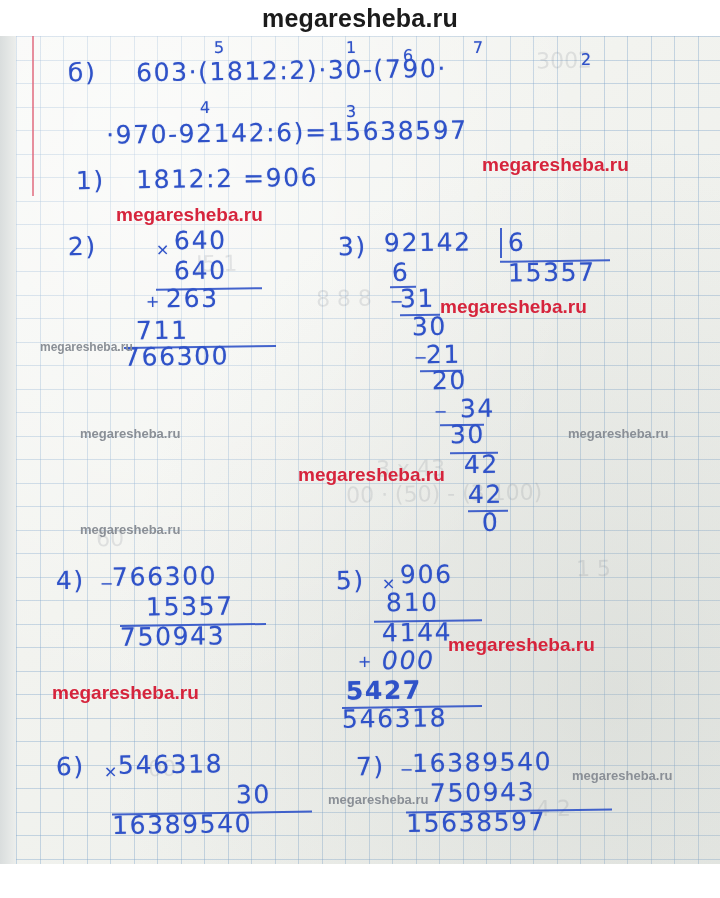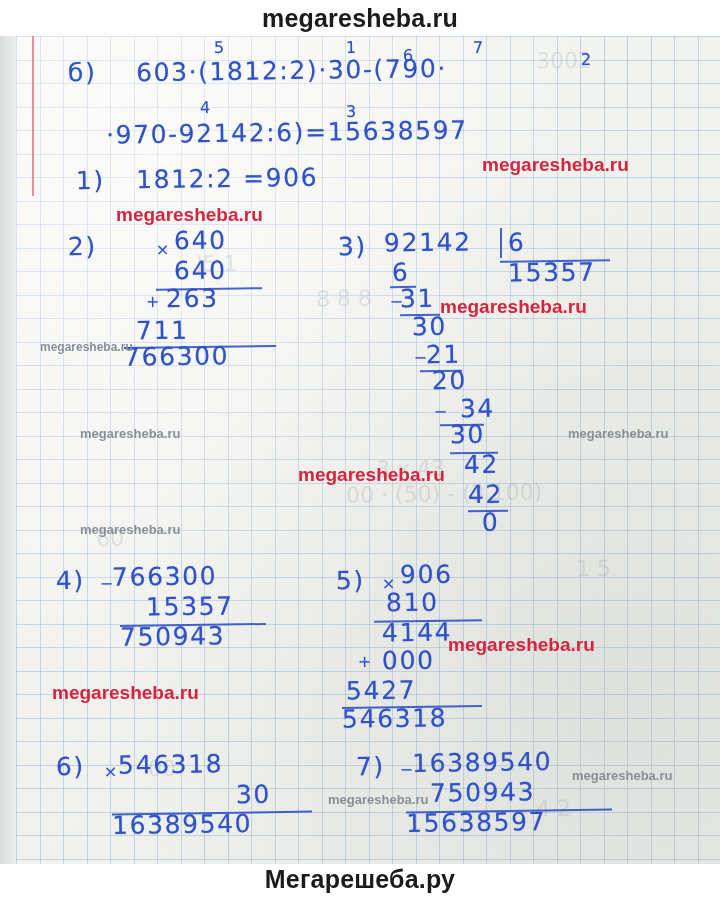--- a/index.html
+++ b/index.html
@@ -232,22 +232,22 @@
       <div class="rule" style="left:104px; top:588px; width:146px;"></div>
       <div class="hw" style="left:104px; top:586px;">750943</div>
 
       <div class="hw" style="left:320px; top:530px;">5)</div>
       <div class="hw sm" style="left:366px; top:538px;">×</div>
       <div class="hw" style="left:384px; top:524px;">906</div>
       <div class="hw" style="left:370px; top:552px;">810</div>
       <div class="rule" style="left:358px; top:584px; width:108px;"></div>
       <div class="hw" style="left:366px; top:582px;">4144</div>
       <div class="hw sm" style="left:342px; top:616px;">+</div>
-      <div class="hw" style="left:366px; top:610px;">000</div>
-      <div class="hw" style="left:330px; top:640px;">5427</div>
+      <div class="hw" style="left:366px; top:610px;font-style:italic;">000</div>
+      <div class="hw" style="left:330px; top:640px;font-weight:bold;">5427</div>
       <div class="rule" style="left:326px; top:670px; width:140px;"></div>
       <div class="hw" style="left:326px; top:668px;">546318</div>
 
       <div class="hw" style="left:40px; top:716px;">6)</div>
       <div class="hw sm" style="left:88px; top:726px;">×</div>
       <div class="hw" style="left:102px; top:714px;">546318</div>
       <div class="hw" style="left:220px; top:744px;">30</div>
       <div class="rule" style="left:96px; top:776px; width:200px;"></div>
       <div class="hw" style="left:96px; top:774px;">16389540</div>
 
@@ -267,14 +267,13 @@
 
       <div class="wm grey tiny" style="left:24px; top:304px;">megaresheba.ru</div>
       <div class="wm grey" style="left:64px; top:390px;">megaresheba.ru</div>
       <div class="wm grey" style="left:552px; top:390px;">megaresheba.ru</div>
       <div class="wm grey" style="left:64px; top:486px;">megaresheba.ru</div>
       <div class="wm grey" style="left:312px; top:756px;">megaresheba.ru</div>
       <div class="wm grey" style="left:556px; top:732px;">megaresheba.ru</div>
     </div>
   </div>
 
-  <div class="banner banner-bottom">Мегарешеба.ру</div>
 </div>
 
 </body></html>

